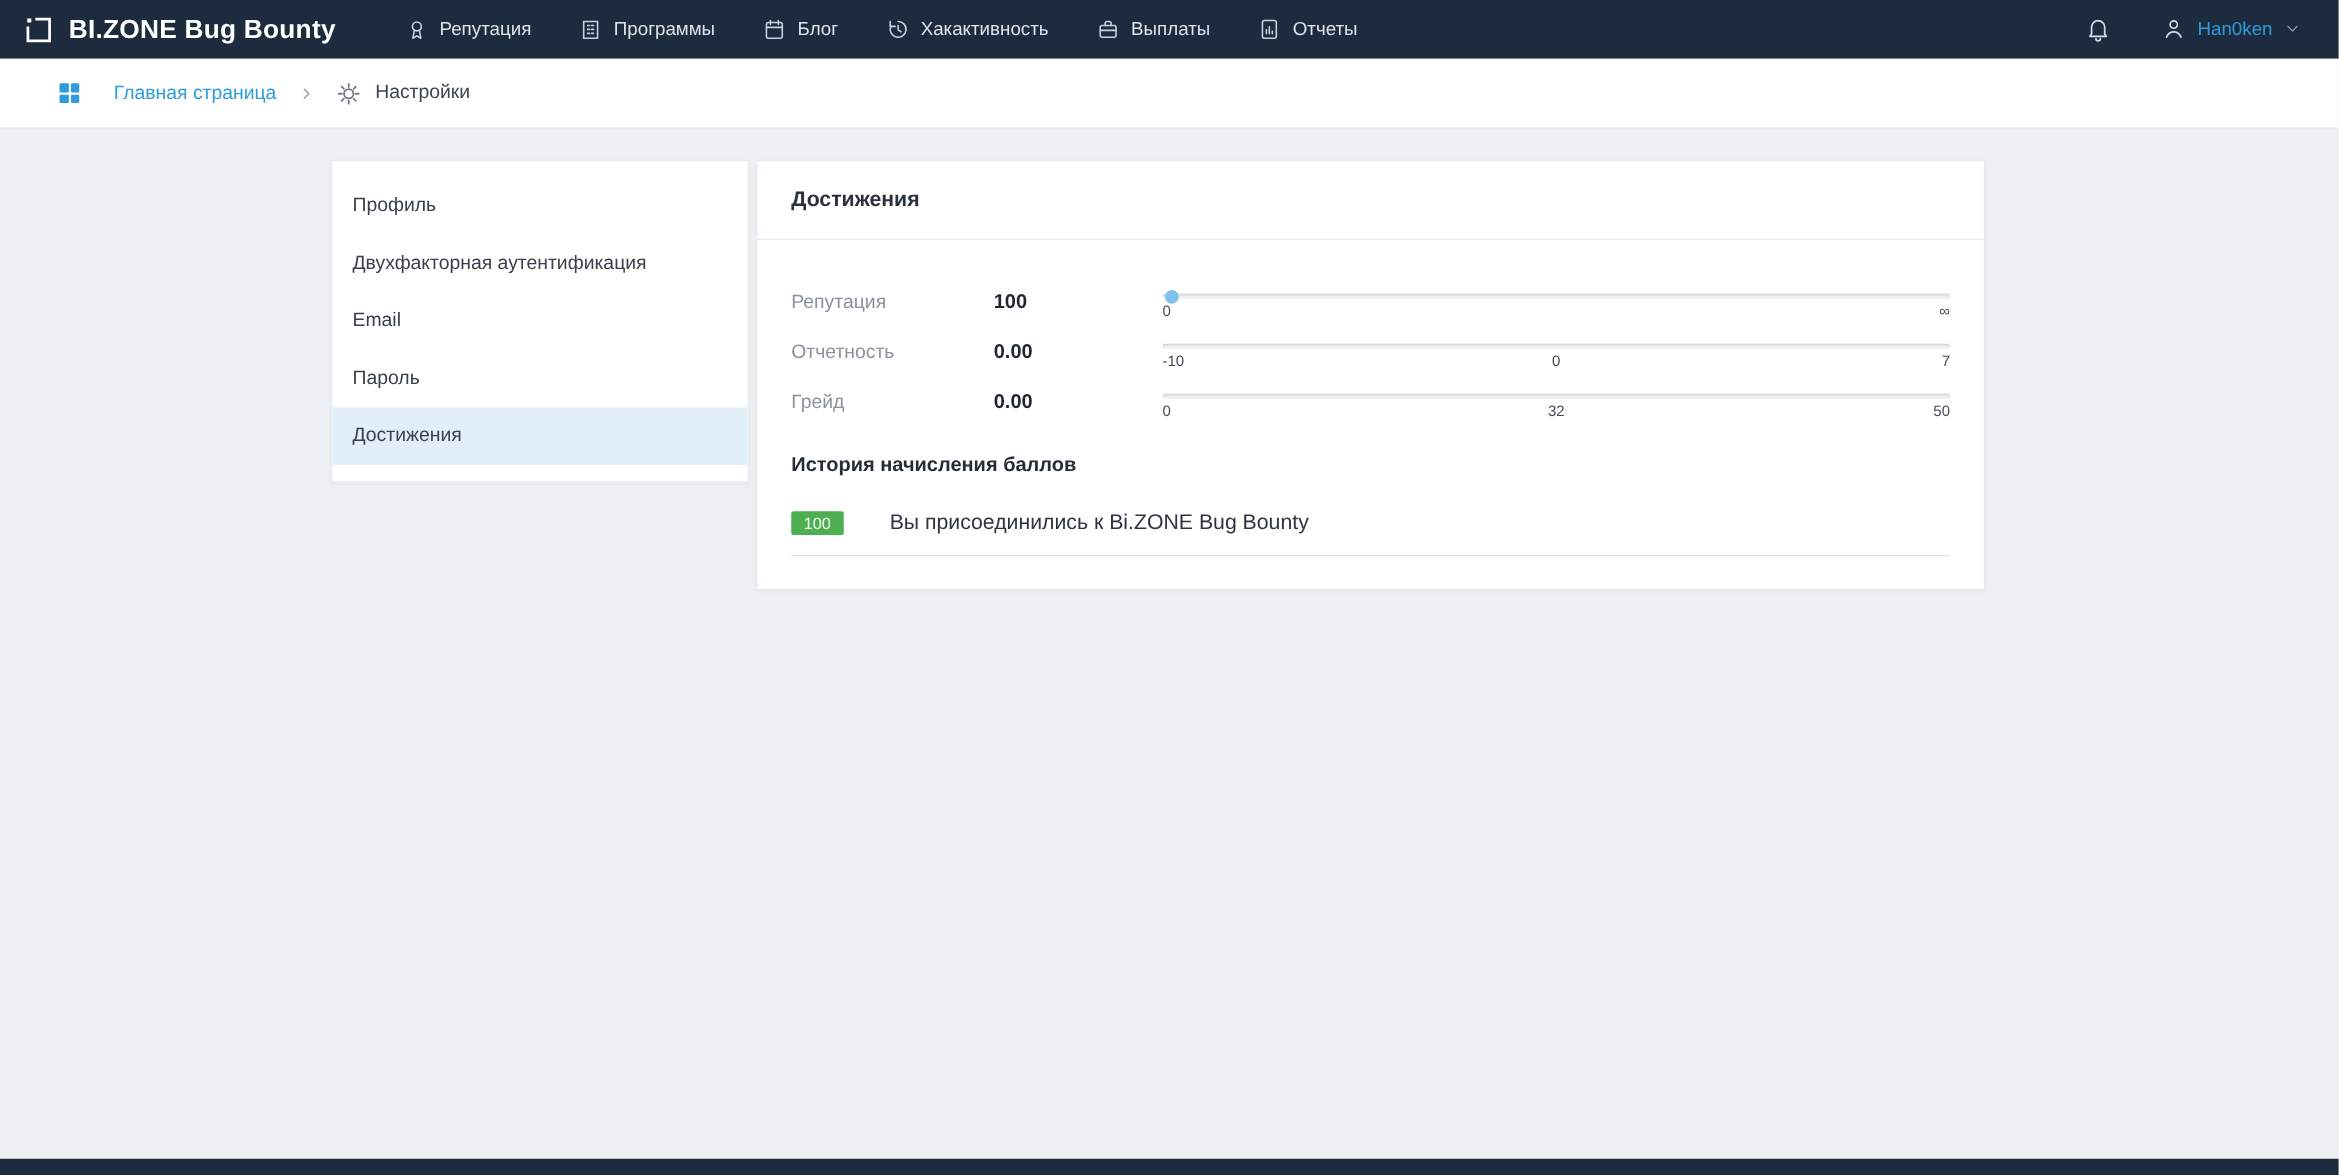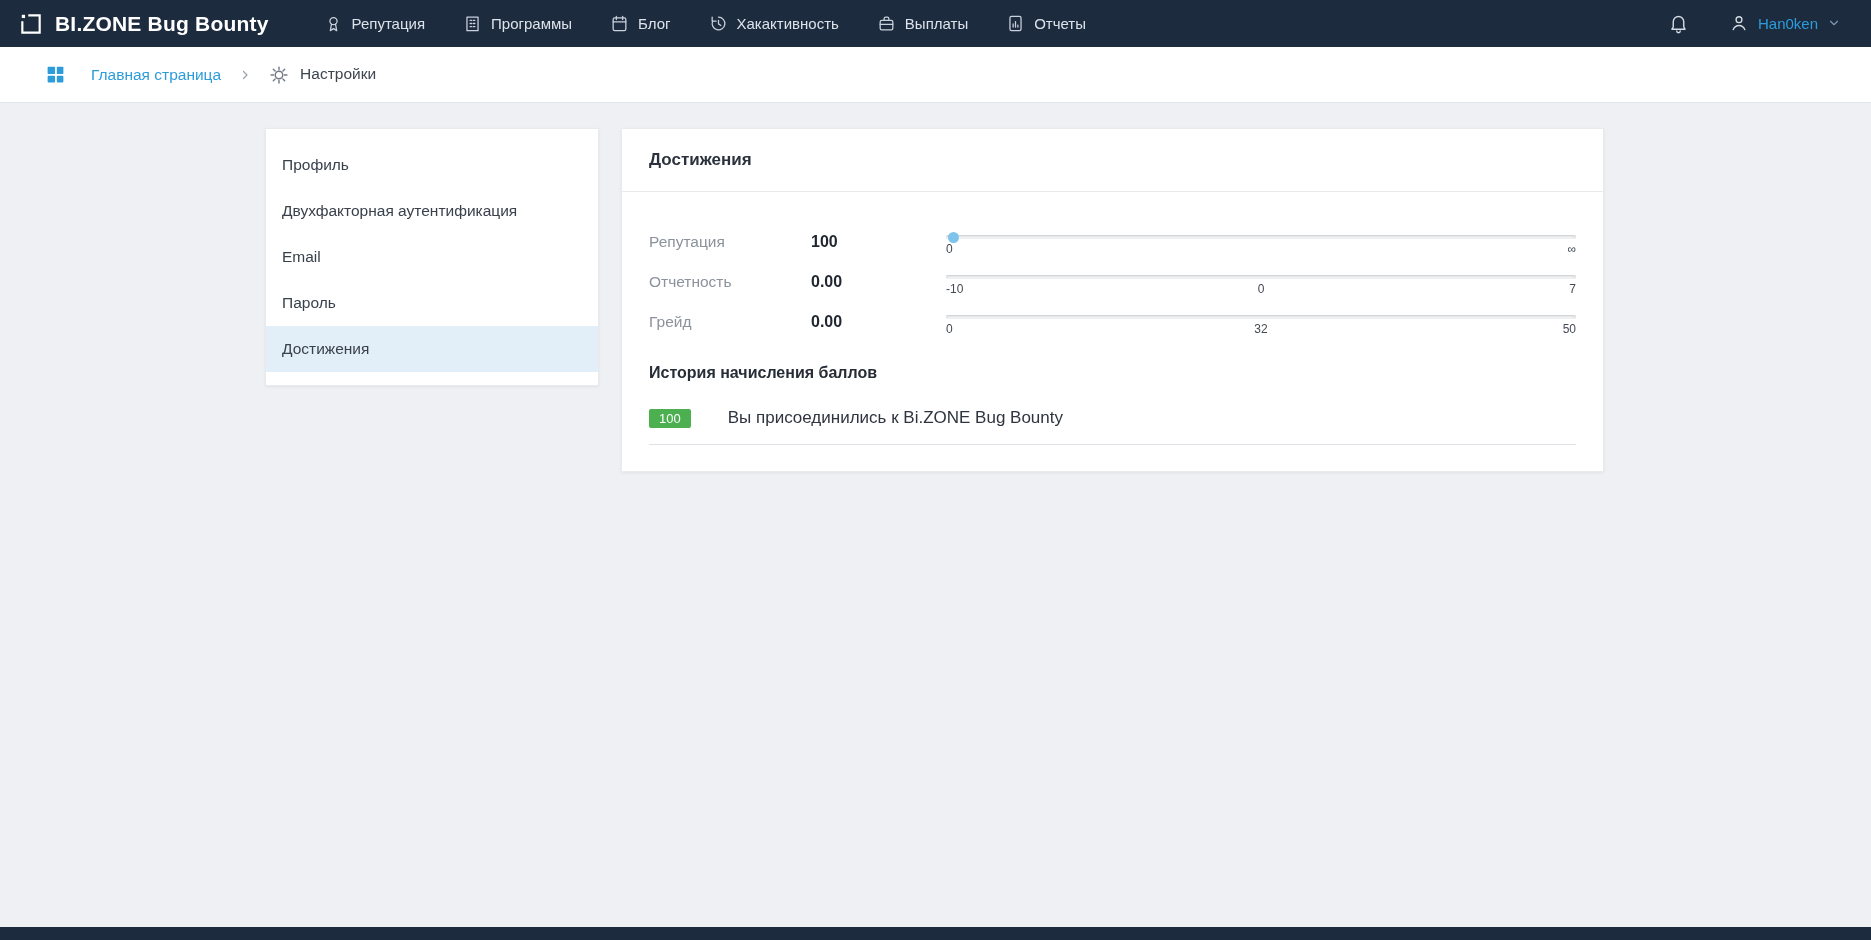--- a/index.html
+++ b/index.html
@@ -77,21 +77,21 @@
     align-items: flex-start;
     gap: 11px;
     color: #3c4450;
     font-size: 15.5px;
   }
   .crumb-current svg { color: #707984; }
 
   
   .main {
     display: flex;
-    gap: 22px;
+    gap: 6px;
     margin: 25px 0 0 265px;
     align-items: flex-start;
   }
   .card {
     background: #fff;
     border: 1px solid #e8eaed;
     box-shadow: 0 1px 3px rgba(20,30,45,.06);
   }
 
   

